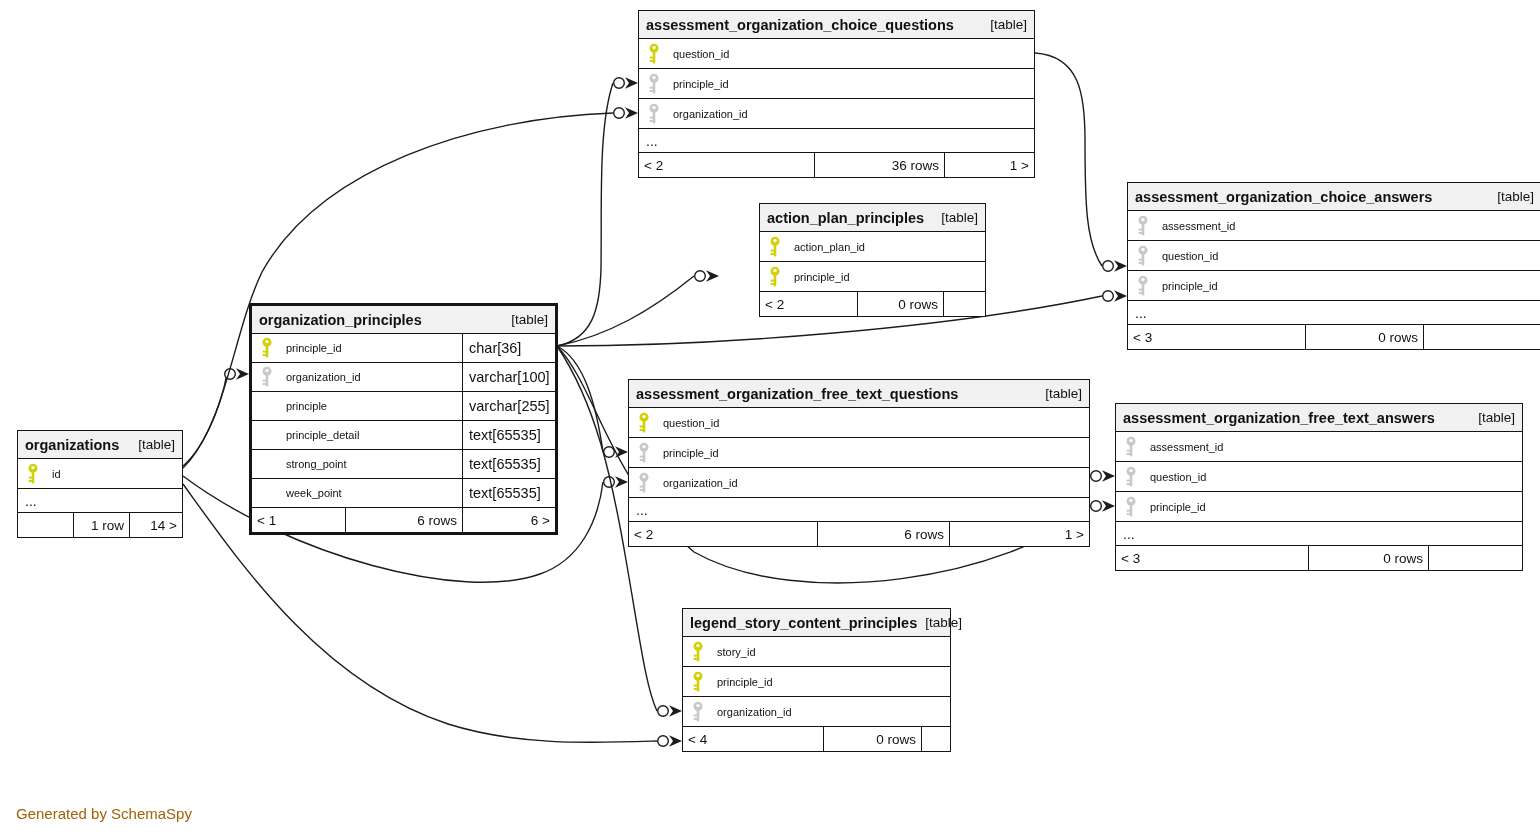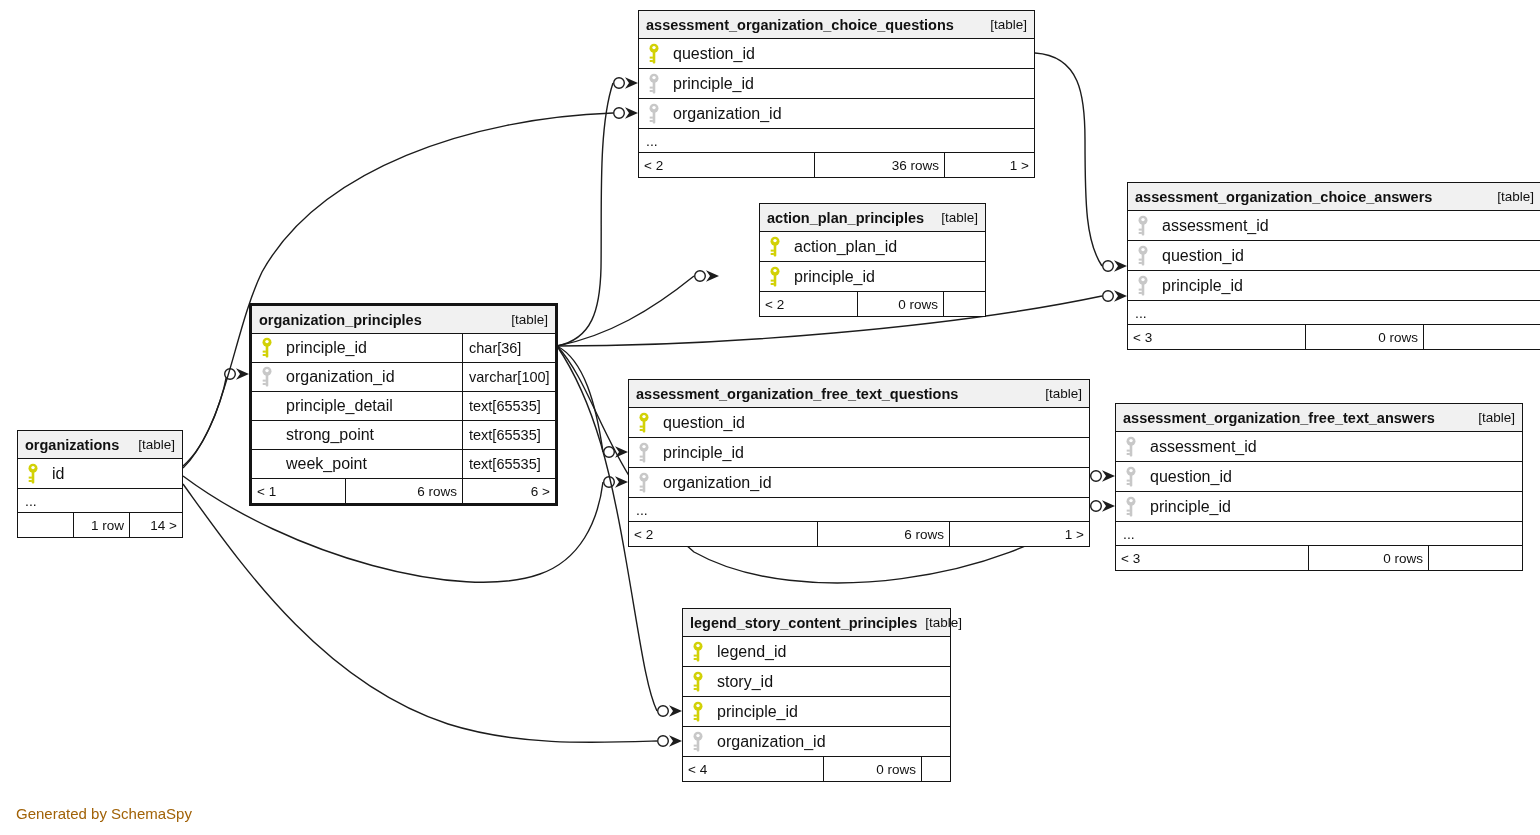--- a/index.html
+++ b/index.html
@@ -9,21 +9,21 @@
   svg.edges{position:absolute;left:0;top:0;}
   .tbl{position:absolute;background:#fff;border:1.5px solid #141414;box-sizing:border-box;}
   .tbl.main{border-width:3px;}
   .hdr{height:28px;display:flex;align-items:center;justify-content:space-between;
        background:#f1f1f1;border-bottom:1.5px solid #141414;padding:0 7px;box-sizing:border-box;}
   .tname{font-weight:bold;font-size:14.5px;white-space:nowrap;}
   .ttag{font-size:13.5px;margin-left:8px;white-space:nowrap;}
   .row{height:30px;display:flex;align-items:center;border-bottom:1.5px solid #141414;box-sizing:border-box;}
   .tbl.main .row{height:29px;}
   .keywrap{width:12px;height:22px;margin-left:9px;flex:0 0 12px;}
-  .cname{margin-left:13px;font-size:16px;white-space:nowrap;}
+  .cname{margin-left:13px;font-size:11px;white-space:nowrap;}
   .ctype{width:93px;flex:0 0 93px;margin-left:auto;border-left:1.5px solid #141414;align-self:stretch;
          display:flex;align-items:center;padding-left:6px;font-size:14.5px;box-sizing:border-box;}
   .ell{height:24px;display:flex;align-items:center;padding-left:7px;
        border-bottom:1.5px solid #141414;font-size:14px;box-sizing:border-box;}
   .ftr{height:24px;display:flex;font-size:13.5px;}
   .fcell{display:flex;align-items:center;box-sizing:border-box;padding:0 5px;white-space:nowrap;}
   .fcell + .fcell{border-left:1.5px solid #141414;}
   .fcenter,.fright{justify-content:flex-end;}
   .fleft{justify-content:flex-start;}
   .fright{flex:1;}
@@ -199,20 +199,25 @@
               <circle cx="6" cy="4.6" r="1.7" fill="#ffffff"></circle>
               <rect x="4.7" y="8.8" width="2.6" height="11.8" rx="1" fill="#c8c8c8"></rect>
               <rect x="1.7" y="13.6" width="3.2" height="2" fill="#c8c8c8"></rect>
               <rect x="1.7" y="17" width="3.2" height="2" fill="#c8c8c8"></rect>
             </svg></span>
           <span class="cname">organization_id</span>
           <span class="ctype">varchar[100]</span>
         </div>
         <div class="row">
           <span class="keywrap"></span>
+          <span class="cname">principle</span>
+          <span class="ctype">varchar[255]</span>
+        </div>
+        <div class="row">
+          <span class="keywrap"></span>
           <span class="cname">principle_detail</span>
           <span class="ctype">text[65535]</span>
         </div>
         <div class="row">
           <span class="keywrap"></span>
           <span class="cname">strong_point</span>
           <span class="ctype">text[65535]</span>
         </div>
         <div class="row">
           <span class="keywrap"></span>
@@ -394,30 +399,20 @@
     </div>
     <div class="rows">
         <div class="row">
           <span class="keywrap"><svg width="12" height="22" viewBox="0 0 12 22">
               <circle cx="6" cy="5.2" r="4.5" fill="#d2d106"></circle>
               <circle cx="6" cy="4.6" r="1.7" fill="#ffffff"></circle>
               <rect x="4.7" y="8.8" width="2.6" height="11.8" rx="1" fill="#d2d106"></rect>
               <rect x="1.7" y="13.6" width="3.2" height="2" fill="#d2d106"></rect>
               <rect x="1.7" y="17" width="3.2" height="2" fill="#d2d106"></rect>
             </svg></span>
-          <span class="cname">legend_id</span>
-        </div>
-        <div class="row">
-          <span class="keywrap"><svg width="12" height="22" viewBox="0 0 12 22">
-              <circle cx="6" cy="5.2" r="4.5" fill="#d2d106"></circle>
-              <circle cx="6" cy="4.6" r="1.7" fill="#ffffff"></circle>
-              <rect x="4.7" y="8.8" width="2.6" height="11.8" rx="1" fill="#d2d106"></rect>
-              <rect x="1.7" y="13.6" width="3.2" height="2" fill="#d2d106"></rect>
-              <rect x="1.7" y="17" width="3.2" height="2" fill="#d2d106"></rect>
-            </svg></span>
           <span class="cname">story_id</span>
         </div>
         <div class="row">
           <span class="keywrap"><svg width="12" height="22" viewBox="0 0 12 22">
               <circle cx="6" cy="5.2" r="4.5" fill="#d2d106"></circle>
               <circle cx="6" cy="4.6" r="1.7" fill="#ffffff"></circle>
               <rect x="4.7" y="8.8" width="2.6" height="11.8" rx="1" fill="#d2d106"></rect>
               <rect x="1.7" y="13.6" width="3.2" height="2" fill="#d2d106"></rect>
               <rect x="1.7" y="17" width="3.2" height="2" fill="#d2d106"></rect>
             </svg></span>

